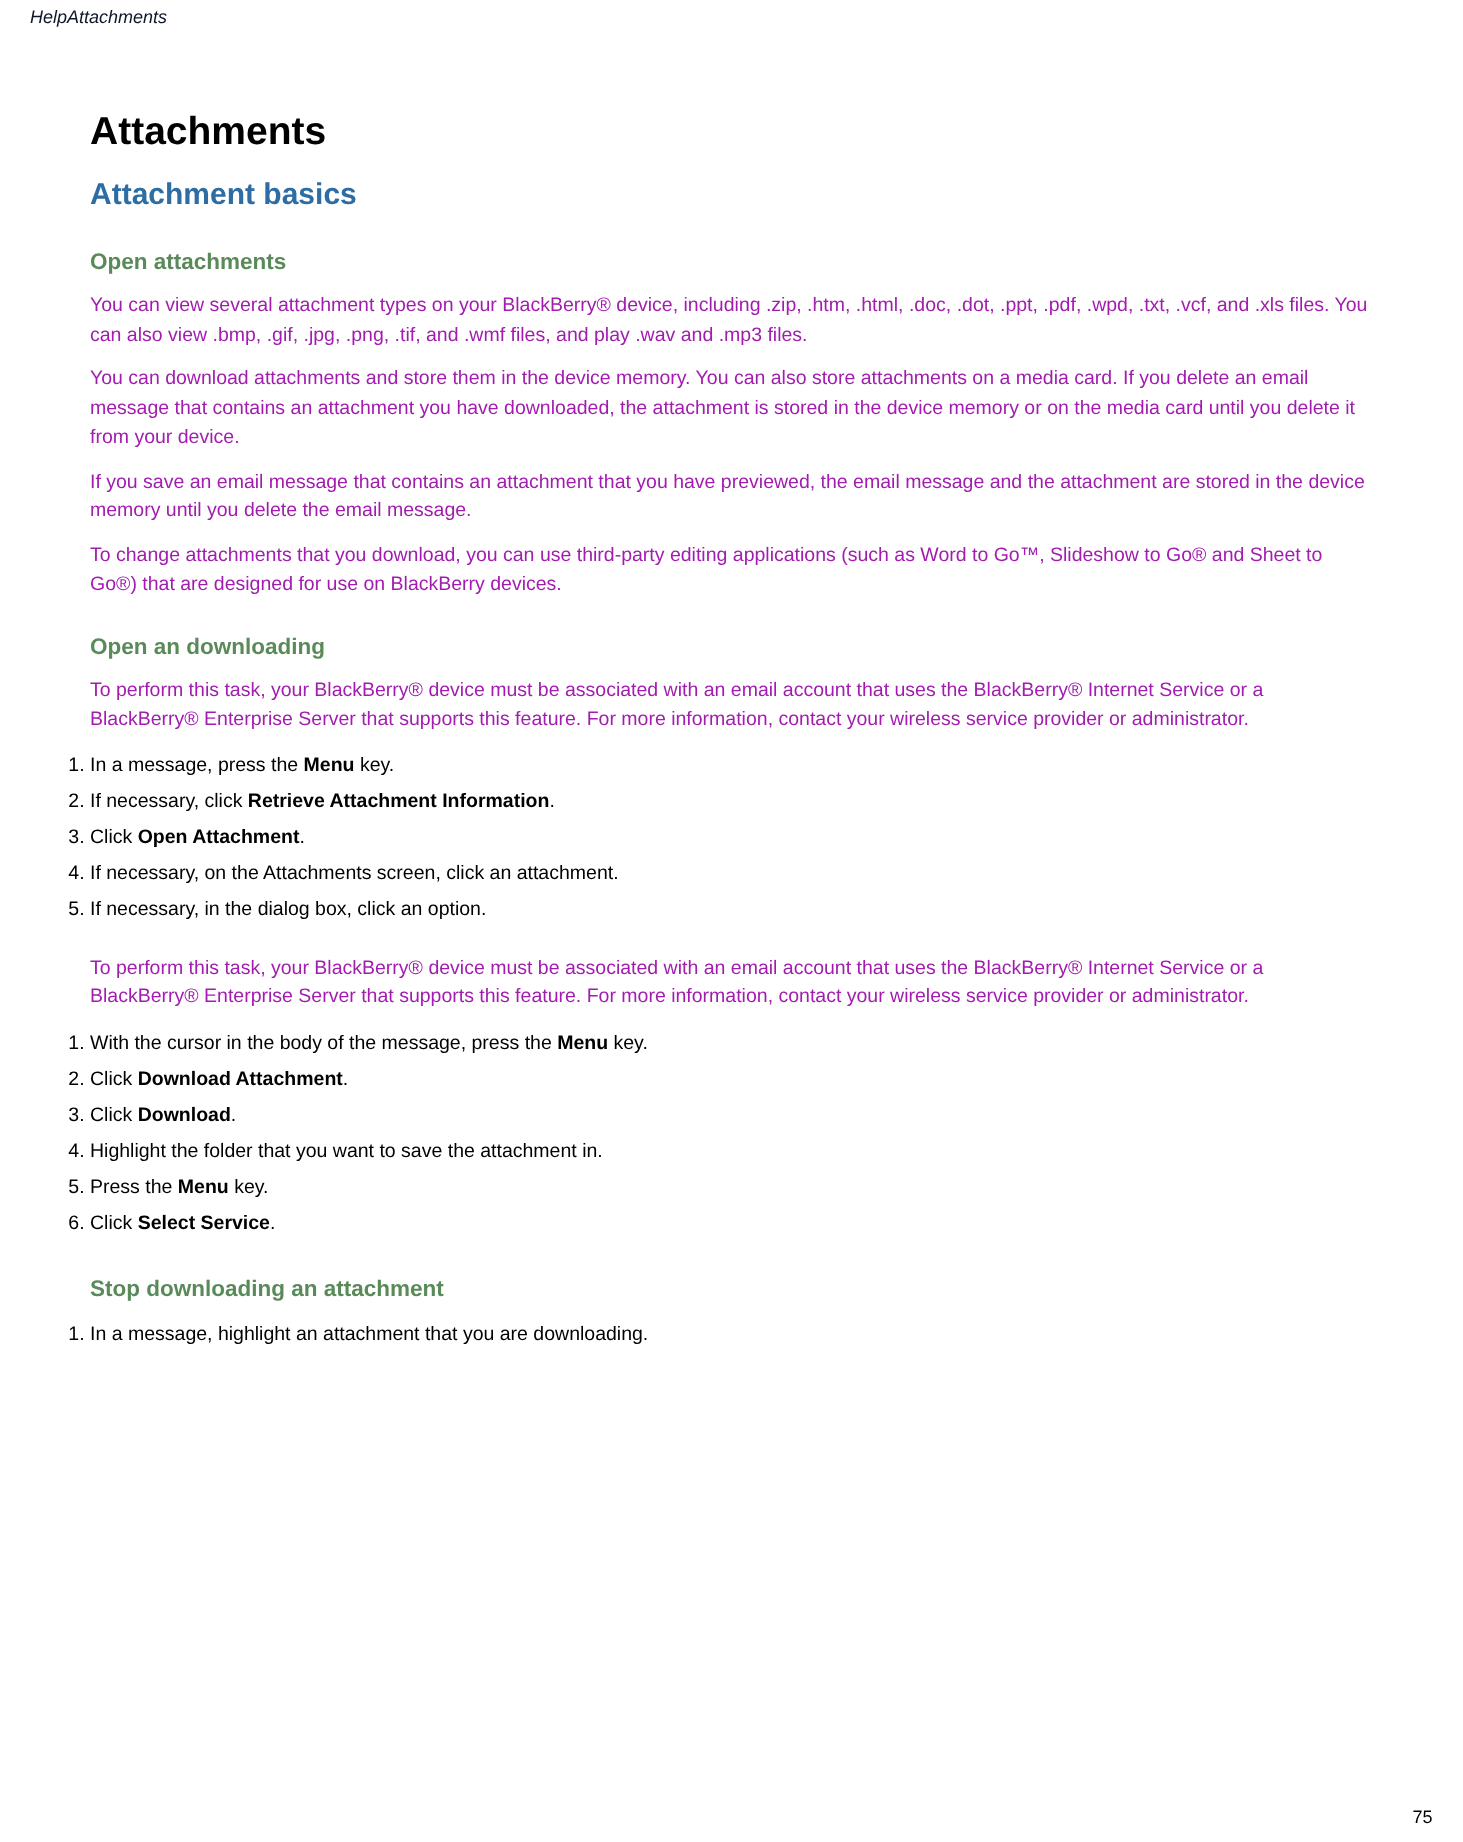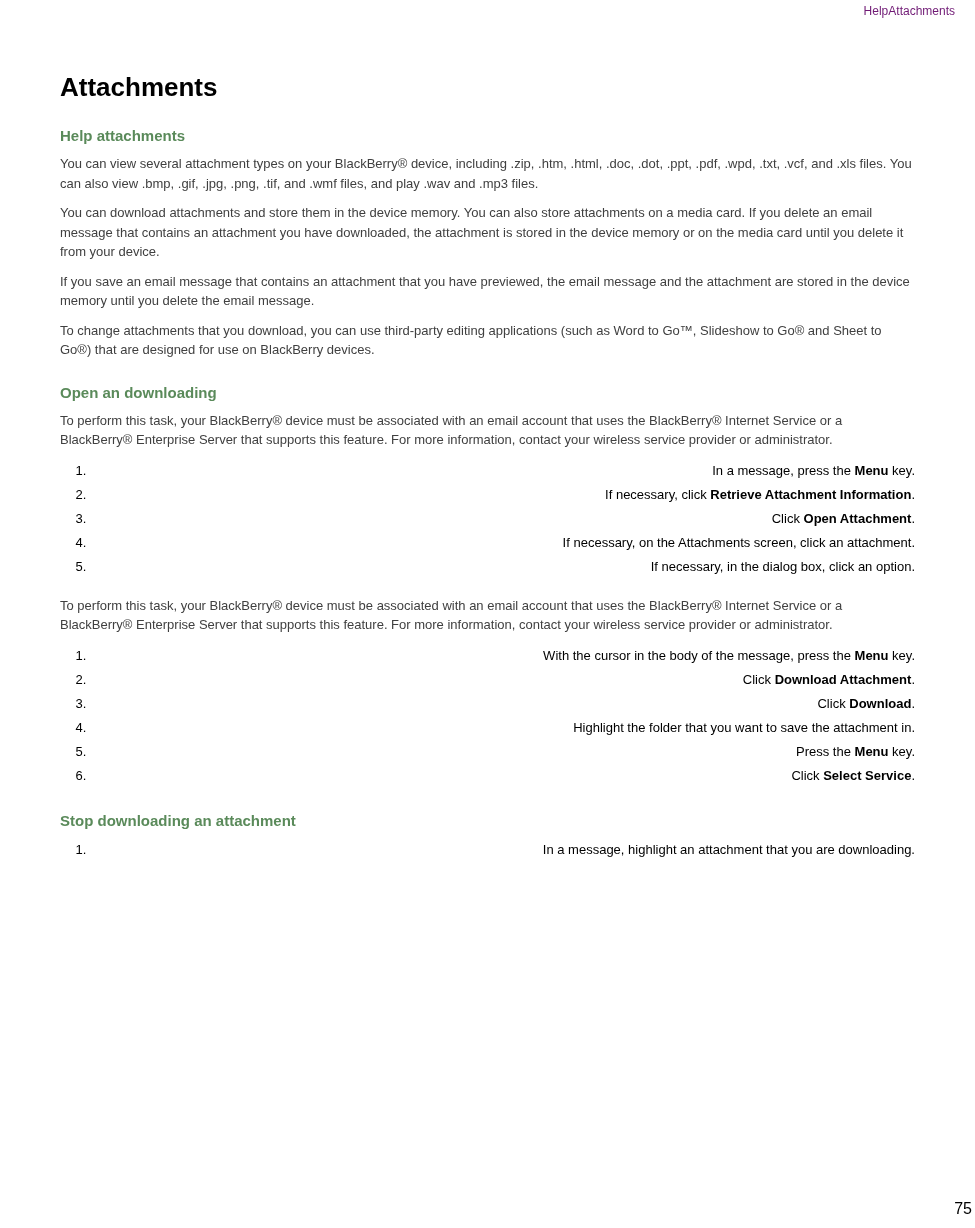--- a/index.html
+++ b/index.html
@@ -13,25 +13,26 @@
       font-size: 13px;
       color: #000;
       background: #fff;
       width: 975px;
       min-height: 1228px;
       position: relative;
     }
 
     .page-header {
       display: flex;
-      justify-content: flex-end;
+      justify-content: flex-start;
       padding: 4px 20px 4px 20px;
       font-size: 12px;
-      color: #701a75;
+      color: #0f172a;
       border-bottom: none;
+      font-style: italic;
     }
 
     .page-content {
       padding: 20px 60px 40px 60px;
     }
 
     .page-title {
       font-size: 26px;
       font-weight: bold;
       color: #000;
@@ -51,67 +52,66 @@
       font-size: 15px;
       font-weight: bold;
       color: #5a8a5a;
       margin-top: 24px;
       margin-bottom: 10px;
     }
 
     .body-text {
       font-size: 13px;
       line-height: 1.5;
-      color: #404040;
+      color: #a21caf;
       margin-bottom: 10px;
     }
 
     .ordered-list {
-      margin-left: 30px;
       margin-bottom: 10px;
-      text-align: right;
     }
 
     .ordered-list li {
       font-size: 13px;
       line-height: 1.7;
       color: #000;
       margin-bottom: 2px;
     }
 
     .bold-text {
       font-weight: bold;
     }
 
     .page-footer {
       position: absolute;
       bottom: 10px;
-      right: 3px;
-      font-size: 16px;
+      right: 20px;
+      font-size: 12px;
       color: #000;
     }
 
     .section-divider {
       margin-bottom: 18px;
     }
   </style>
 </head>
 <body>
 
 <div class="page-header">
   <span>Help</span>
   <span>Attachments</span>
 </div>
 
 <div class="page-content">
   <h1 class="page-title">Attachments</h1>
+  <h2 class="section-title">Attachment basics</h2>
 
   <div id="subsections-container">
       <div class="section-divider">
-        <h3 class="subsection-title">Help attachments</h3>
+        <h3 class="subsection-title">Open attachments</h3>
         <p class="body-text">You can view several attachment types on your BlackBerry® device, including .zip, .htm, .html, .doc, .dot, .ppt, .pdf, .wpd, .txt, .vcf, and .xls files. You can also view .bmp, .gif, .jpg, .png, .tif, and .wmf files, and play .wav and .mp3 files.</p>
         <p class="body-text">You can download attachments and store them in the device memory. You can also store attachments on a media card. If you delete an email message that contains an attachment you have downloaded, the attachment is stored in the device memory or on the media card until you delete it from your device.</p>
         <p class="body-text">If you save an email message that contains an attachment that you have previewed, the email message and the attachment are stored in the device memory until you delete the email message.</p>
         <p class="body-text">To change attachments that you download, you can use third-party editing applications (such as Word to Go™, Slideshow to Go® and Sheet to Go®) that are designed for use on BlackBerry devices.</p>
       </div>
       <div class="section-divider">
         <h3 class="subsection-title">Open an downloading</h3>
         <p class="body-text">To perform this task, your BlackBerry® device must be associated with an email account that uses the BlackBerry® Internet Service or a BlackBerry® Enterprise Server that supports this feature. For more information, contact your wireless service provider or administrator.</p>
         <ol class="ordered-list">
           <li>In a message, press the <span class="bold-text">Menu</span> key.</li>

